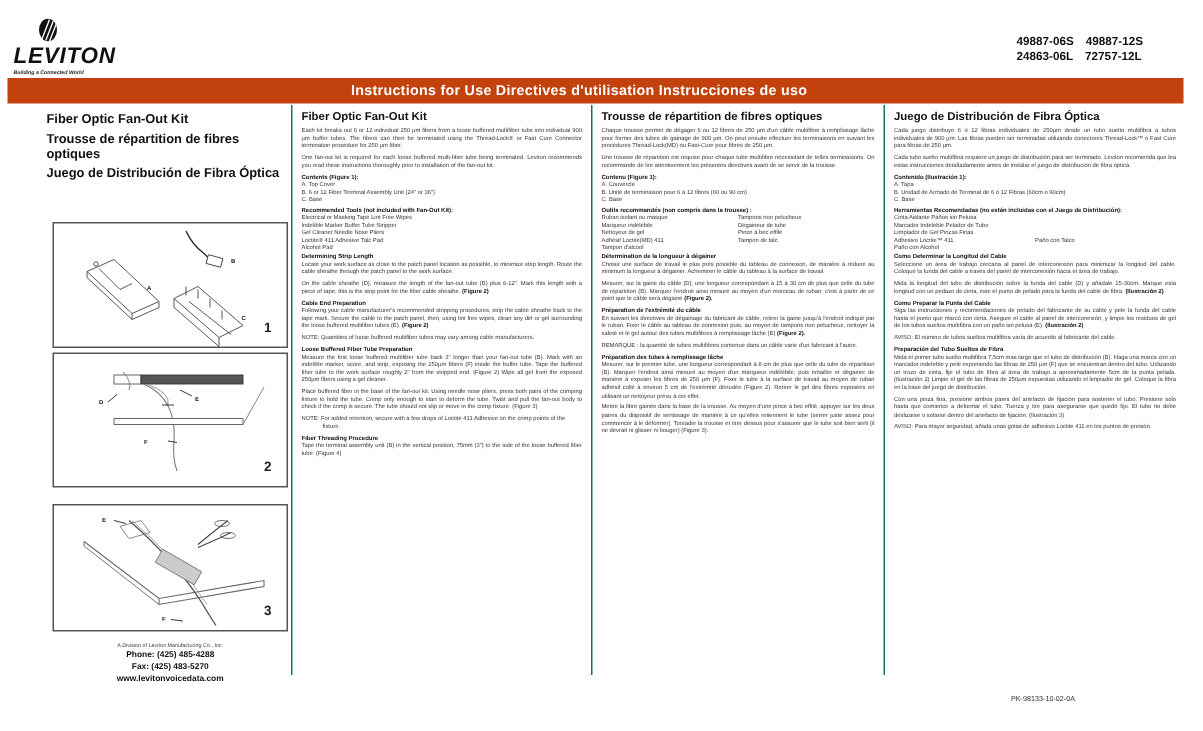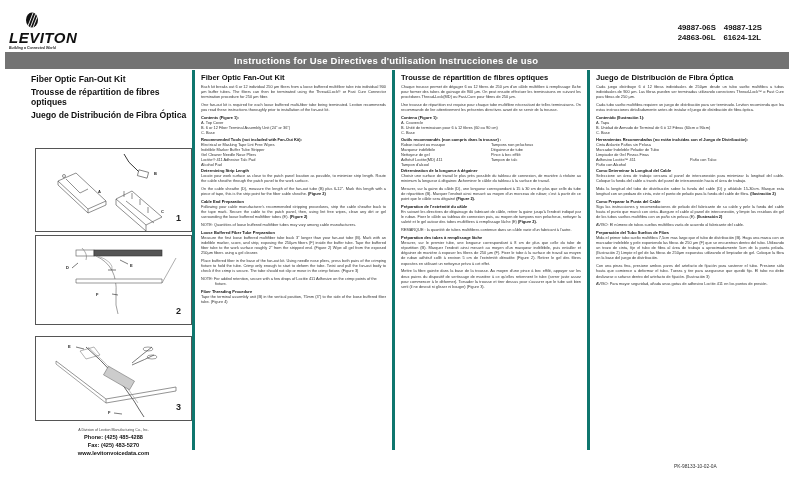--- a/index.html
+++ b/index.html
@@ -4,22 +4,22 @@
 <style>
   * { box-sizing: border-box; margin: 0; padding: 0; }
   html, body { width: 802px; height: 487px; background: #ffffff; overflow: hidden; }
   body { position: relative; font-family: "Liberation Sans", sans-serif; color: #222; }
   .logo { position: absolute; left: 6px; top: 12px; width: 80px; height: 38px; }
   .logo-mark { position: absolute; left: 19px; top: 0; width: 14px; height: 16px; }
   .logo-word { position: absolute; left: 3px; top: 17px; font-family: "Liberation Sans", sans-serif; font-weight: bold; font-style: italic; font-size: 15px; letter-spacing: 0.5px; color: #111; text-align: right; }
   .logo-tag { position: absolute; left: 3px; top: 34px; font-size: 3.5px; font-style: italic; font-weight: bold; color: #222; white-space: nowrap; }
   .models { position: absolute; right: 40px; top: 23px; font-weight: bold; font-size: 7.8px; color: #111; line-height: 10px; text-align: left; }
   .models span { display: inline-block; margin-left: 8px; }
-  .titlebar { position: absolute; left: 5px; top: 52px; width: 784px; height: 17px; background: #737373; color: #fff; font-weight: bold; font-size: 9.5px; line-height: 17px; padding-left: 229px; letter-spacing: 0.2px; }
-  .col { position: absolute; top: 70px; height: 380px; border-right: 3px solid #0f766e; }
+  .titlebar { position: absolute; left: 5px; top: 52px; width: 784px; height: 17px; background: #c2410c; color: #fff; font-weight: bold; font-size: 9.5px; line-height: 17px; padding-left: 229px; letter-spacing: 0.2px; }
+  .col { position: absolute; top: 70px; height: 380px; border-right: 1px solid #0f766e; }
   .col-left { left: 5px; width: 190px; }
   .col2 { left: 195px; width: 200px; padding: 3px 6px 0 6px; }
   .col3 { left: 395px; width: 195px; padding: 3px 6px 0 6px; }
   .col4 { left: 590px; width: 200px; padding: 3px 6px 0 6px; border-right: none; }
   .left-title { font-weight: bold; font-size: 8.6px; line-height: 10px; padding-left: 26px; margin-top: 4px; color: #111; }
   .left-title + .left-title { margin-top: 3px; }
   .fig { position: absolute; left: 30px; width: 157px; border: 1px solid #555; background: #fff; }
   .fig1 { top: 78px; height: 84px; }
   .fig2 { top: 165px; height: 90px; }
   .fig3 { top: 266px; height: 85px; }
@@ -48,21 +48,21 @@
     <line x1="3" y1="14" x2="8" y2="1" stroke="#fff" stroke-width="0.9"></line>
     <line x1="5.5" y1="15" x2="10.5" y2="2" stroke="#fff" stroke-width="0.9"></line>
     <line x1="8" y1="15.5" x2="12.5" y2="4" stroke="#fff" stroke-width="0.9"></line>
   </svg>
   <div class="logo-word">LEVITON</div>
   <div class="logo-tag">Building a Connected World</div>
 </div>
 
 <div class="models">
   <div><span>49887-06S</span><span>49887-12S</span></div>
-  <div><span>24863-06L</span><span>61624-12L</span></div>
+  <div><span>24863-06L</span><span>72757-12L</span></div>
 </div>
 
 <div class="titlebar">Instructions for Use Directives d'utilisation Instrucciones de uso</div>
 
 <div class="col col-left">
   <div class="left-title">Fiber Optic Fan-Out Kit</div>
   <div class="left-title">Trousse de répartition de fibres optiques</div>
   <div class="left-title">Juego de Distribución de Fibra Óptica</div>
 
   <div class="fig fig1">

